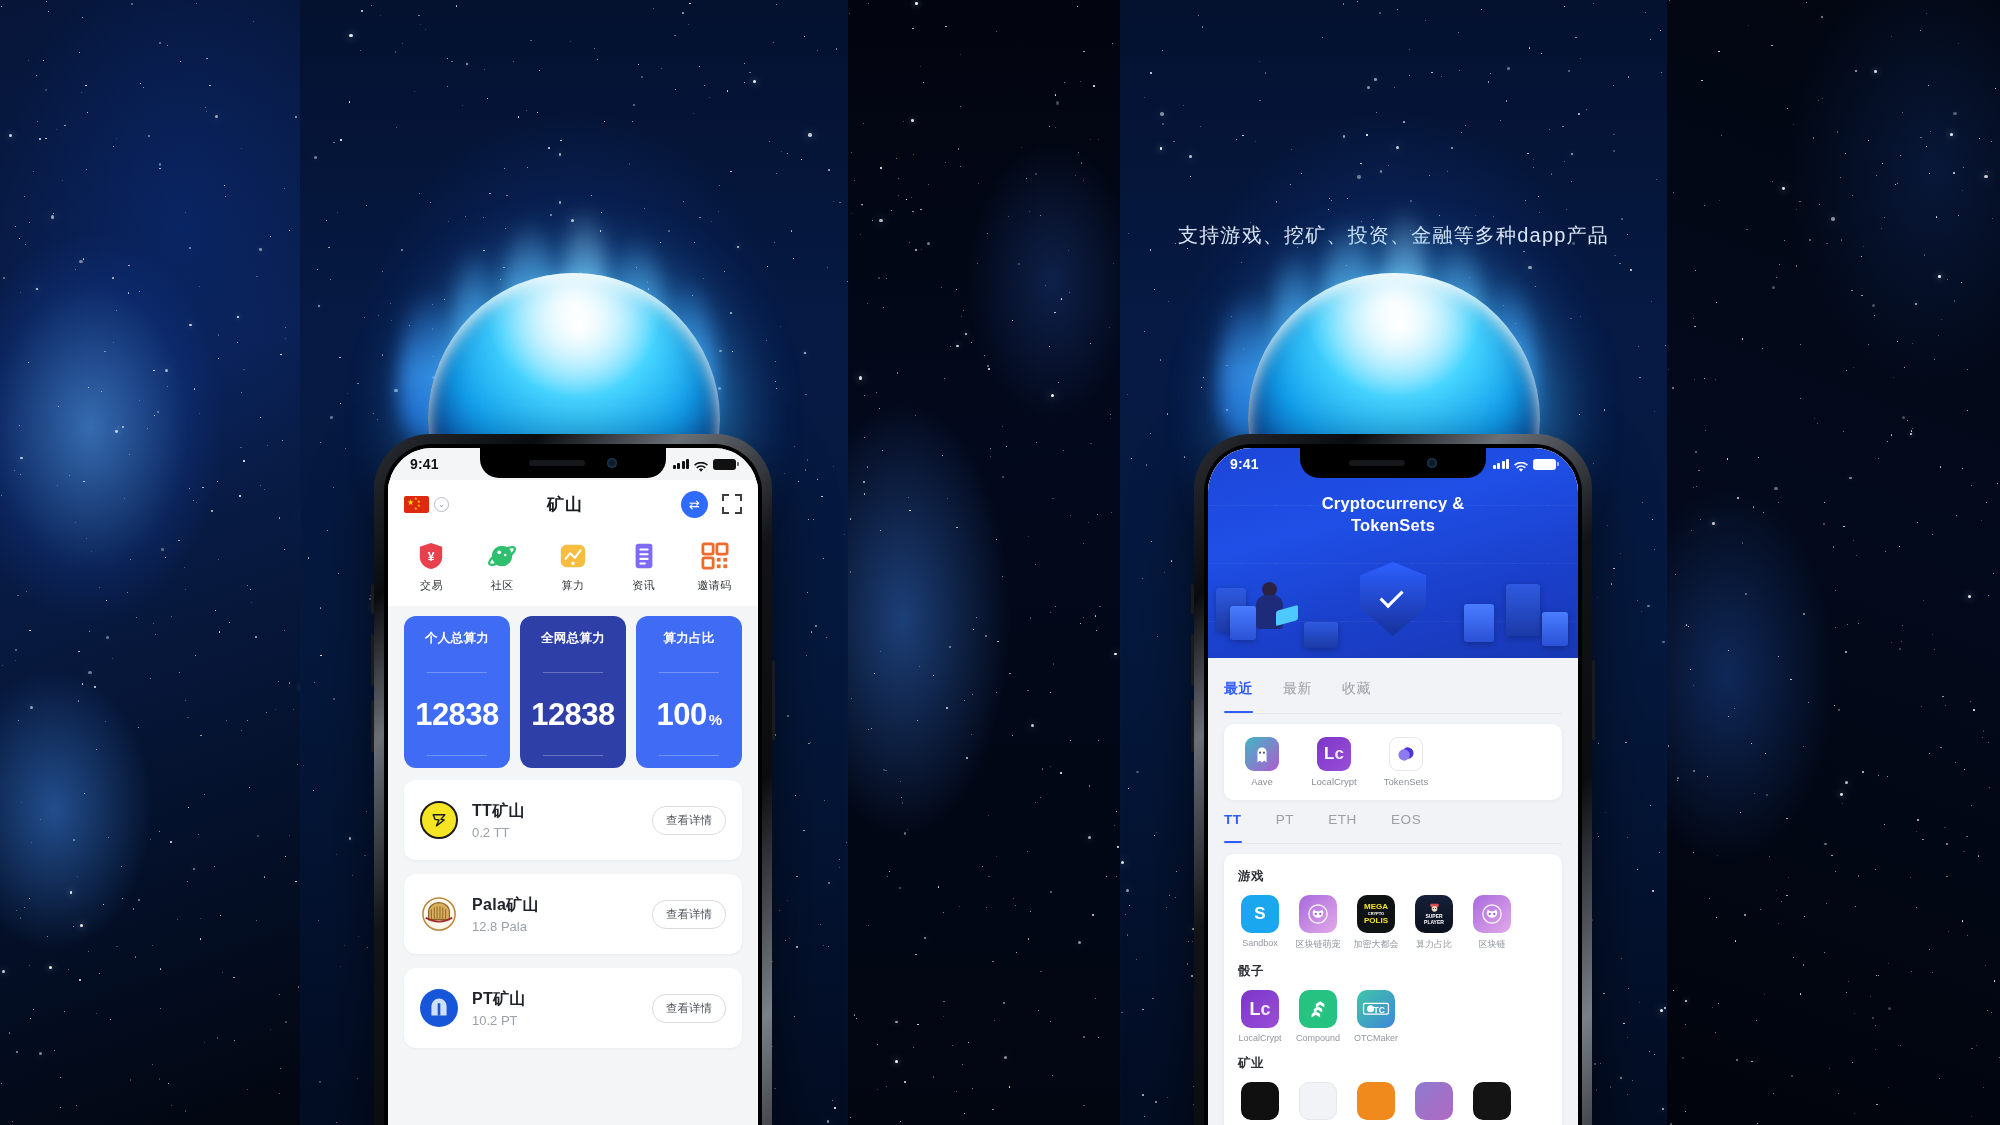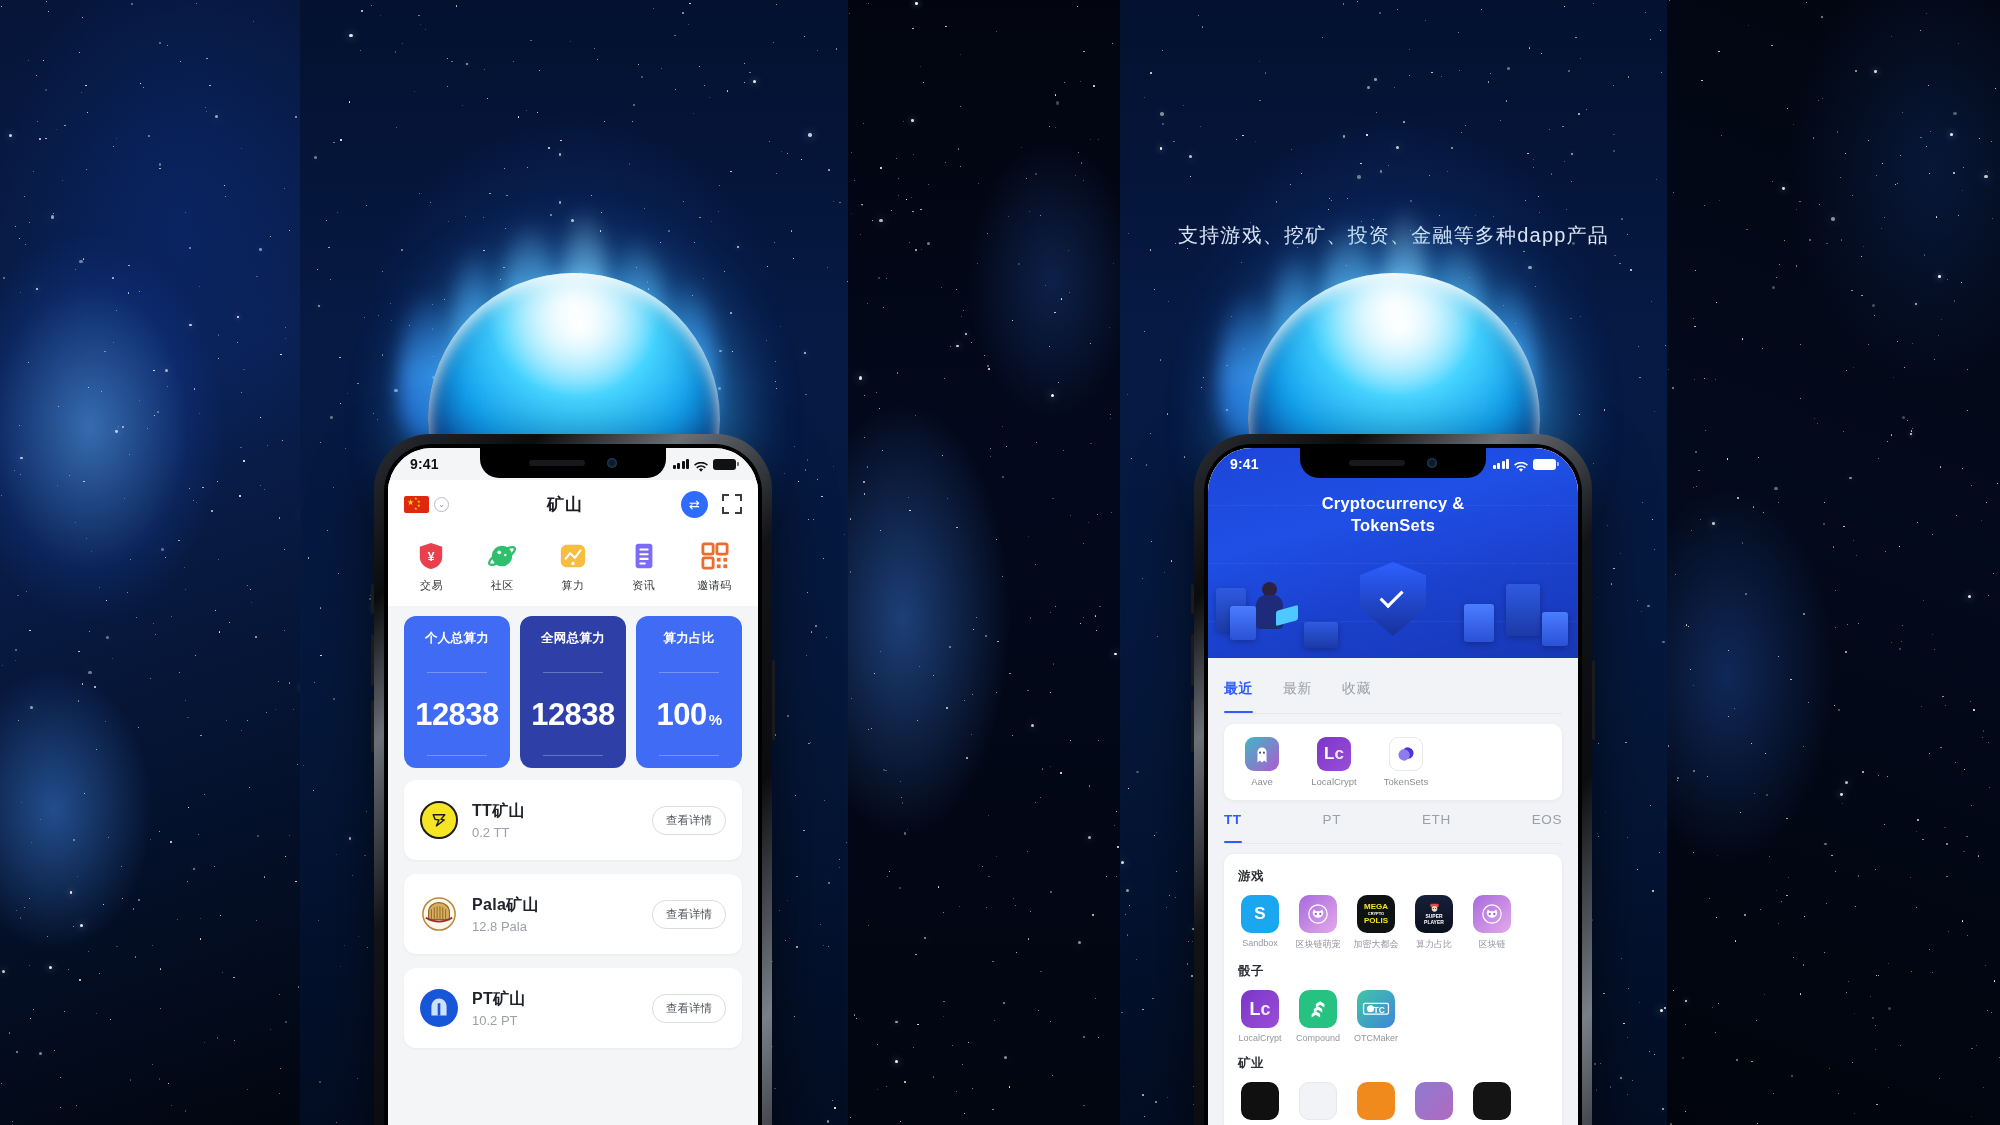--- a/index.html
+++ b/index.html
@@ -190,21 +190,21 @@
   .rtab.active::after { content:""; position:absolute; left:0; right:0; bottom:0; height:2.5px; background:#2f5bff; border-radius:2px; }
 
   .rp-recent { position:absolute; top:276px; left:16px; right:16px; height:76px; background:#fff;
     border-radius:10px; display:flex; align-items:center; padding:0 12px; gap:20px; box-shadow:0 1px 4px rgba(0,0,0,.05); }
   .dapp { width:52px; display:flex; flex-direction:column; align-items:center; gap:5px; }
   .dappimg { width:34px; height:34px; border-radius:9px; display:flex; align-items:center; justify-content:center;
     font-weight:800; font-size:16px; color:#fff; overflow:hidden; position:relative; }
   .dapplab { font-size:9.5px; color:#8b9097; white-space:nowrap; }
 
   .rp-tabs2 { position:absolute; top:364px; left:16px; right:16px; height:32px; display:flex; gap:34px;
-    border-bottom:1px solid #e6e8ec;justify-content:space-between; }
+    border-bottom:1px solid #e6e8ec; }
   .rtab2 { font-size:13.5px; color:#9b9fa7; position:relative; padding-bottom:7px; letter-spacing:.6px; }
   .rtab2.active { color:#2f5bff; font-weight:700; }
   .rtab2.active::after { content:""; position:absolute; left:0; right:0; bottom:0; height:2.5px; background:#2f5bff; border-radius:2px; }
 
   .rp-sheet { position:absolute; top:406px; left:16px; right:16px; bottom:0; background:#fff;
     border-radius:10px 10px 0 0; padding:14px 0 0 14px; overflow:hidden; box-shadow:0 1px 4px rgba(0,0,0,.05); }
   .secttl { font-size:12.5px; color:#2b2e34; font-weight:600; margin-bottom:10px; letter-spacing:.4px; }
   .dapprow { display:flex; gap:14px; margin-bottom:12px; }
   .dapp2 { width:44px; display:flex; flex-direction:column; align-items:center; gap:5px; flex:0 0 44px; }
   .dapp2img { width:38px; height:38px; border-radius:10px; display:flex; align-items:center; justify-content:center;

